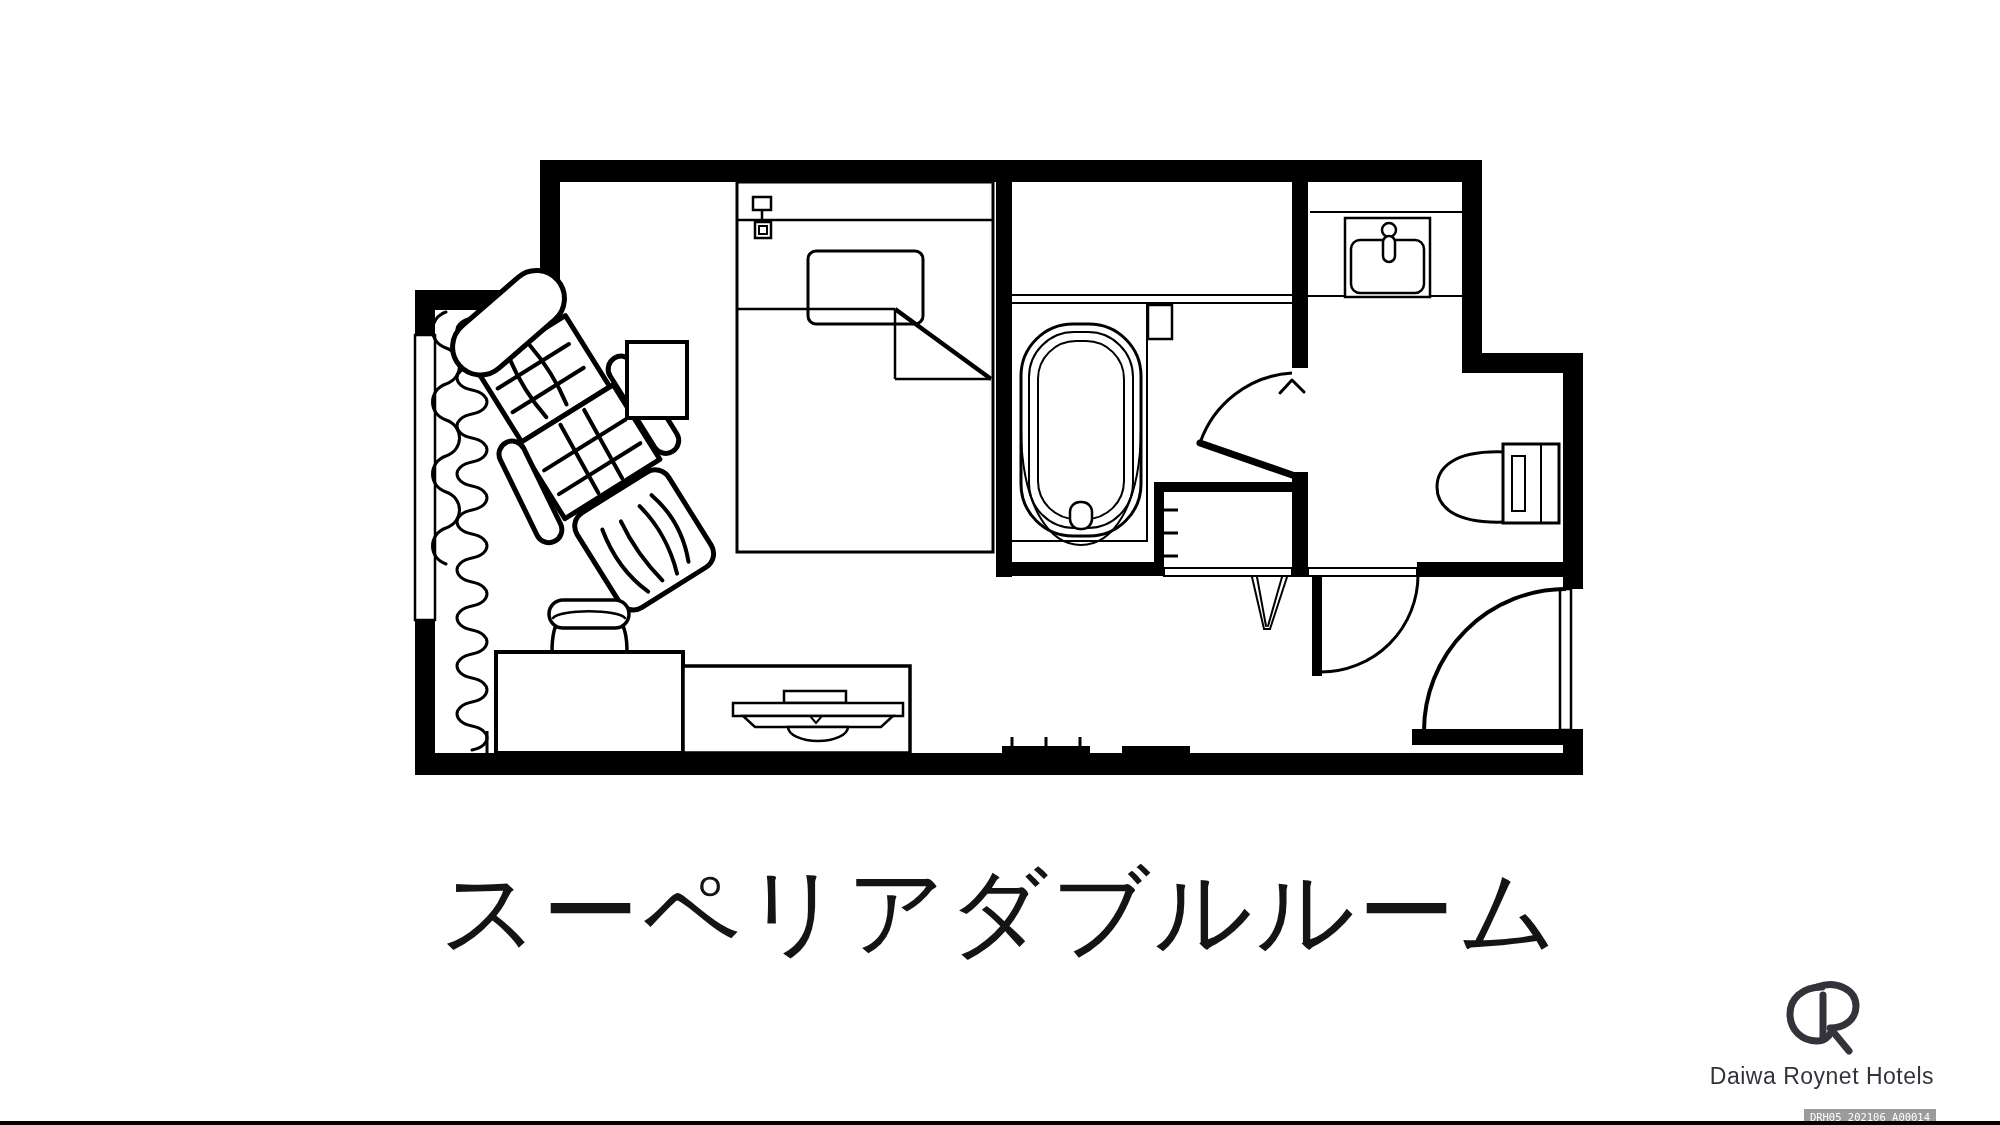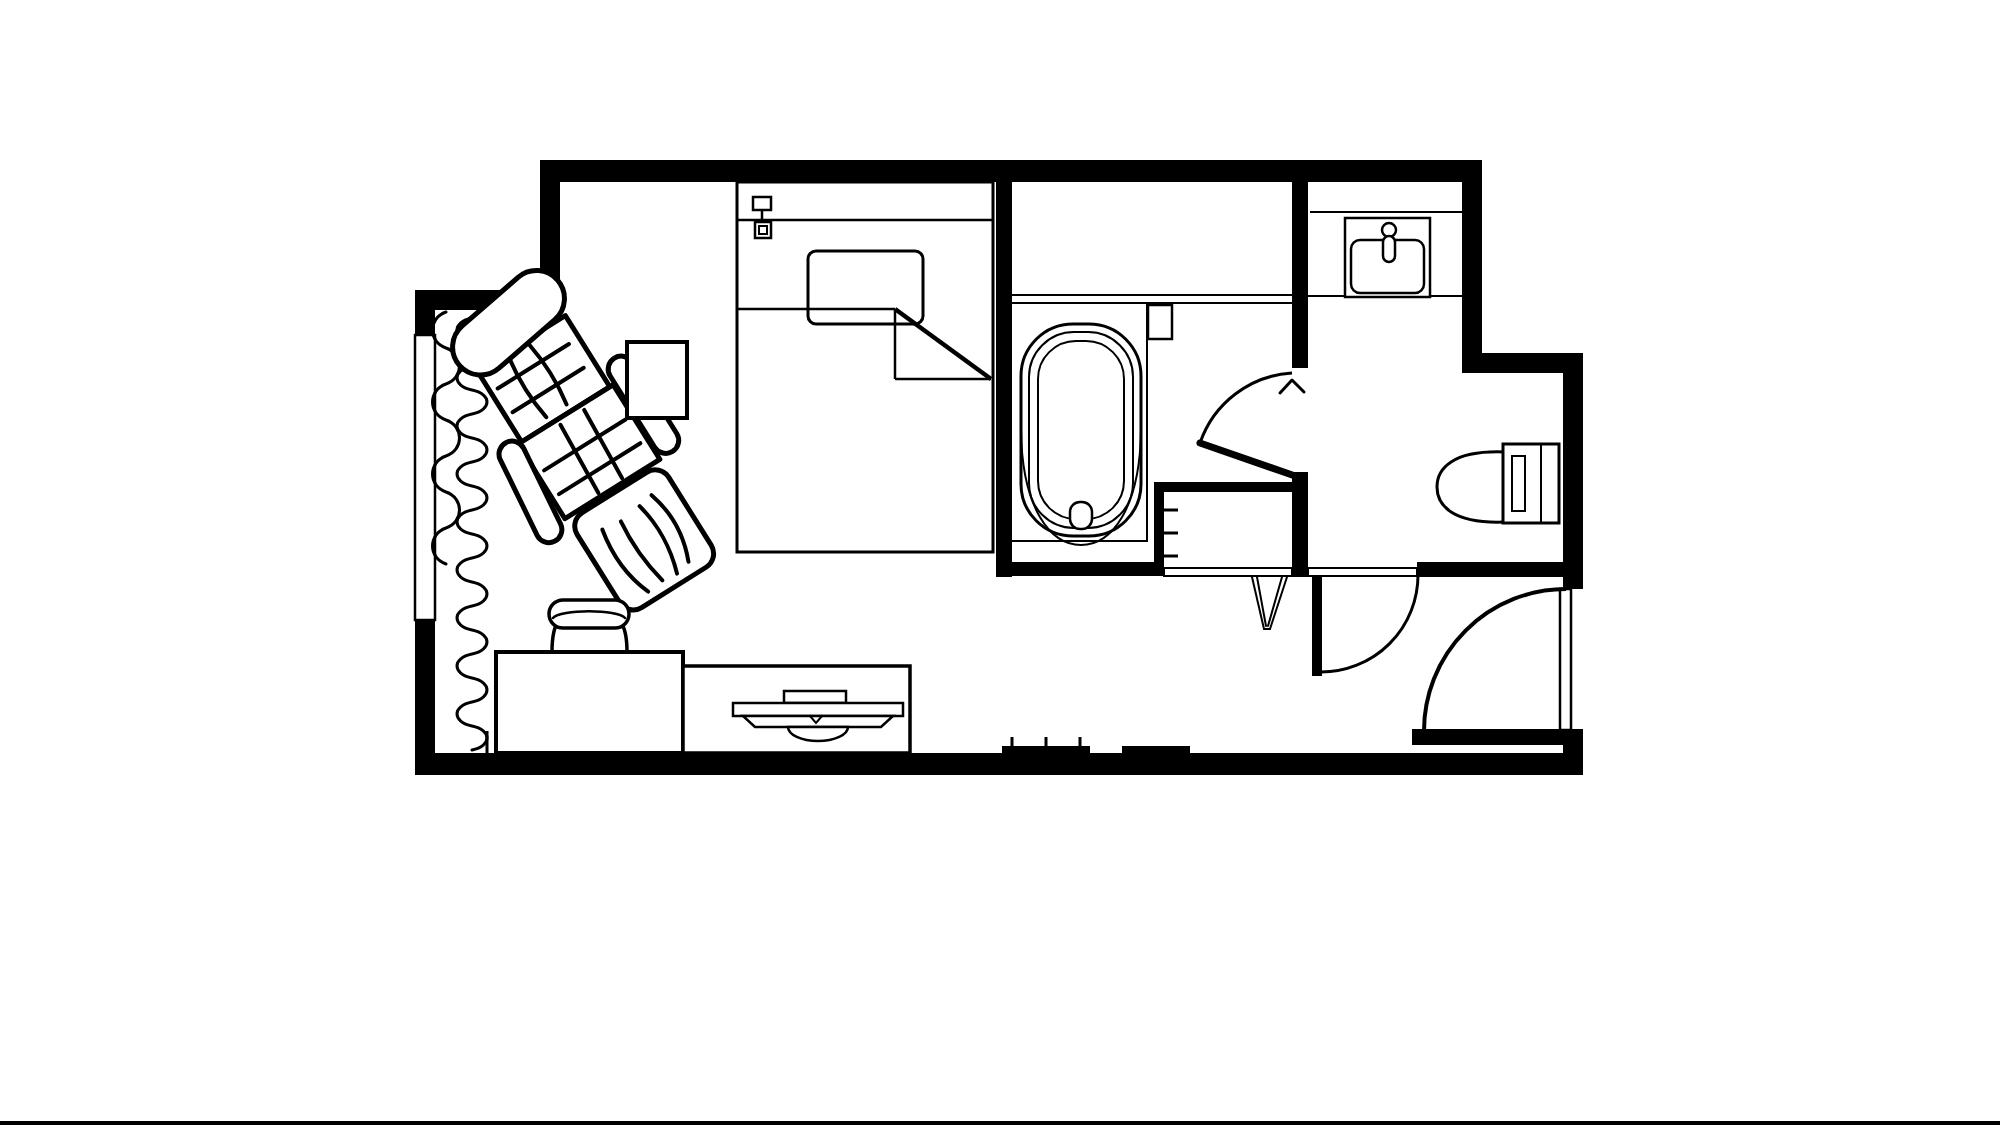--- a/index.html
+++ b/index.html
@@ -197,16 +197,30 @@
       <g>
         <rect class="w" x="1002" y="746" width="88" height="10"></rect>
         <line class="ln s3" x1="1012" y1="737" x2="1012" y2="746"></line>
         <line class="ln s3" x1="1046" y1="737" x2="1046" y2="746"></line>
         <line class="ln s3" x1="1080" y1="737" x2="1080" y2="746"></line>
         <rect class="w" x="1122" y="746" width="68" height="10"></rect>
       </g>
     </g>
   </svg>
 
-
+  <div class="room-title">スーペリアダブルルーム</div>
+
+  <div class="brand">
+    <svg class="brand-logo" width="92" height="84" viewBox="0 0 92 84">
+      <g fill="none" stroke="#33333b" stroke-width="7" stroke-linecap="round" stroke-linejoin="round">
+        <path d="M46,12 C26,12 14,24 14,39 C14,55 26,66 41,66 C48,66 53,62 55,57"></path>
+        <path d="M41,12 C61,5 80,15 80,31 C80,45 68,53 54,53 L73,76"></path>
+        <line x1="47" y1="20" x2="47" y2="62"></line>
+      </g>
+    </svg>
+    <div class="brand-name">Daiwa Roynet Hotels</div>
+    <div class="badge-row">
+      <span class="badge">DRH05_202106_A00014</span>
+    </div>
+  </div>
 
   <div class="bottom-edge"></div>
 </div>
 
 </body></html>

